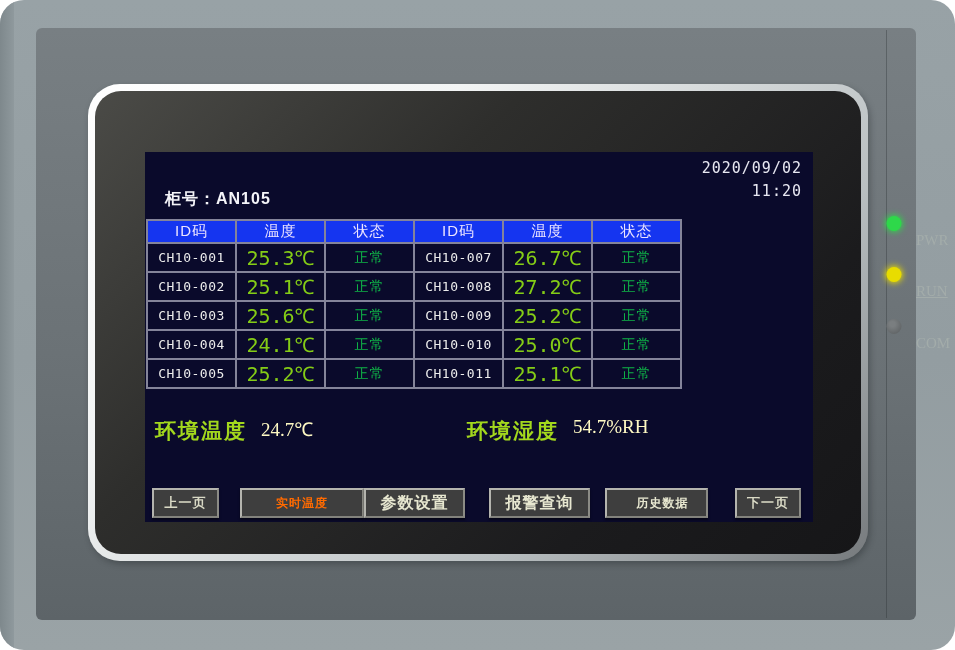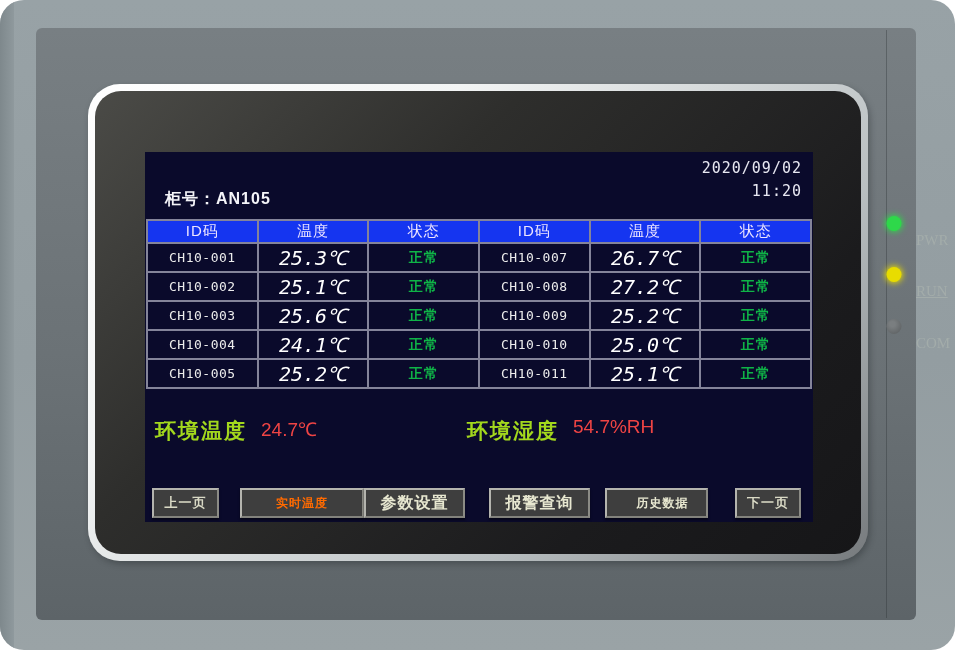--- a/index.html
+++ b/index.html
@@ -48,39 +48,39 @@
     position:absolute; top:5px; right:11px; text-align:right;
     color:#e8e8f2; font-size:15px; line-height:23px;
     font-family:"DejaVu Sans Mono", monospace; letter-spacing:1px;
   }
   .cabinet {
     position:absolute; top:37px; left:20px;
     color:#f4f4f8; font-size:16px; font-weight:bold; letter-spacing:1px;
   }
 
   table.readings {
-    position:absolute; top:67px; left:1px; width:666px;
+    position:absolute; top:67px; left:1px; width:536px;
     border-collapse:collapse; table-layout:fixed;
   }
   table.readings th, table.readings td {
     border:2px solid #84849a; text-align:center; padding:0;
     overflow:hidden; white-space:nowrap;
   }
   table.readings th {
     height:23px; background:#1535f0; color:#ece4ff;
     font-size:15px; font-weight:normal; letter-spacing:1px;
   }
   table.readings td { height:23px; }
   td.c-id   { color:#ececec; font-size:13px; font-family:"DejaVu Sans Mono", monospace; letter-spacing:0.5px; }
-  td.c-temp { color:#ffffff; font-size:20px; font-family:"DejaVu Sans Mono", monospace;font-style:italic; }
-  td.c-stat { color:#0fb347; font-size:14px; font-weight:bold; letter-spacing:1px; }
+  td.c-temp { color:#84cc16; font-size:20px; font-family:"DejaVu Sans Mono", monospace; }
+  td.c-stat { color:#0fb347; font-size:14px; font-weight:normal; letter-spacing:1px; }
 
   .env-row { position:absolute; top:263px; left:0; width:668px; height:26px; }
   .env-label { position:absolute; top:2px; font-size:21px; font-weight:bold; color:#a3d81d; letter-spacing:2px; }
-  .env-value { position:absolute; top:1px; font-size:19px; color:#ef4444; font-family:Liberation Sans, sans-serif; }
+  .env-value { position:absolute; top:1px; font-size:19px; color:#fef9c3; font-family:Liberation Serif, serif; }
   .env-temp-label { left:10px; }
   .env-temp-value { left:116px; }
   .env-hum-label  { left:322px; }
   .env-hum-value  { left:428px; }
 
   .btn-row { position:absolute; top:336px; left:0; width:668px; height:30px; }
   .hmi-btn {
     position:absolute; top:0; height:30px;
     background:#3e3e3e;
     border:2px solid; border-color:#b4b4ae #8b8b85 #82827c #b4b4ae;

